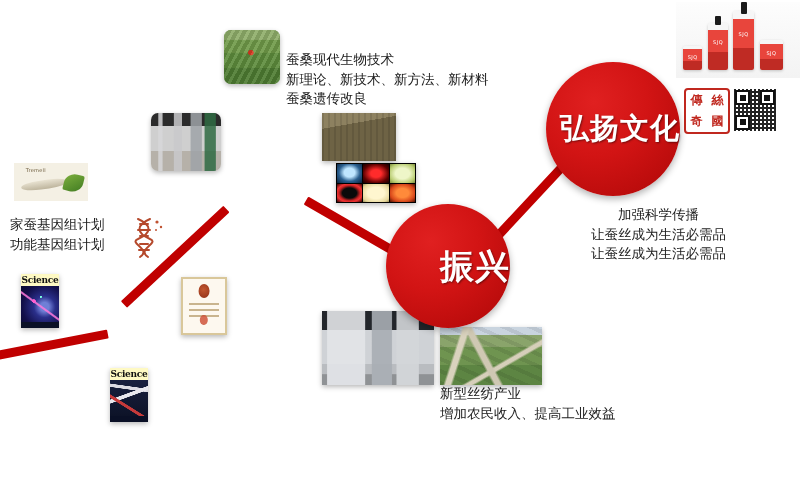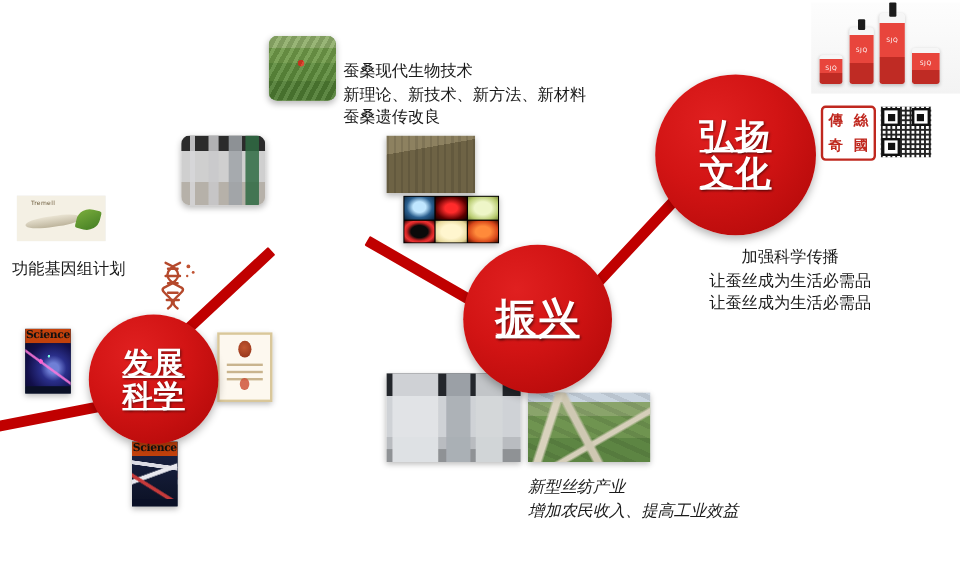--- a/index.html
+++ b/index.html
@@ -7,23 +7,23 @@
        font-family:"DejaVu Sans","Liberation Sans",sans-serif;}
   #stage{position:relative;width:804px;height:478px;background:#fff;overflow:hidden;}
 
   
   .link{position:absolute;background:#C00000;transform-origin:0 50%;border-radius:1px;}
 
   
   .node{position:absolute;border-radius:50%;
         background:radial-gradient(circle at 36% 30%, #e02020 0%, #d21414 42%, #bb0c0c 78%, #a80a0a 100%);
         box-shadow:0 3px 7px rgba(0,0,0,.30);
-        display:flex;flex-direction:column;align-items:center;justify-content:center;
+        display:flex;flex-direction:row;align-items:center;justify-content:flex-end;
         color:#fff;font-weight:bold;line-height:1.08;letter-spacing:1px;
-        text-shadow:1px 1px 2px rgba(0,0,0,.45);text-decoration:underline;}
+        text-shadow:1px 1px 2px rgba(0,0,0,.45);}
   .node span{display:block;white-space:nowrap;}
 
   
   .txt{position:absolute;color:#1a1a1a;font-size:13.5px;line-height:1.45;white-space:nowrap;}
   .txt div{white-space:nowrap;}
 
   
   .thumb{position:absolute;overflow:hidden;background:#eee;}
   .thumb.r{border-radius:7px;}
   .shadow{box-shadow:0 2px 5px rgba(0,0,0,.28);}
@@ -73,21 +73,21 @@
   .ph-worm .leaf{position:absolute;right:6%;top:30%;width:26%;height:48%;
      background:linear-gradient(140deg,#7fb13f,#3f7a21);border-radius:60% 10% 60% 10%;transform:rotate(14deg);}
   .ph-worm .lbl{position:absolute;left:16%;top:10%;font-size:5px;color:#6b5a3a;letter-spacing:.3px;}
 
   
   .dna{position:absolute;}
   .dna svg{display:block;}
 
   
   .cover{position:absolute;background:#0b1630;overflow:hidden;}
-  .cover .band{position:absolute;left:0;right:0;top:0;height:22%;background:#c2410c;}
+  .cover .band{position:absolute;left:0;right:0;top:0;height:22%;background:#fef9c3;}
   .cover .band b{display:block;text-align:center;font-family:"DejaVu Serif","Liberation Serif",serif;
      font-weight:700;color:#111;letter-spacing:-.3px;}
   .cover .foot{position:absolute;left:0;right:0;bottom:0;height:11%;background:#0a1026;}
   .cov1 .art{position:absolute;left:0;right:0;top:22%;bottom:11%;
      background:radial-gradient(circle at 62% 58%,#6f7fd6 0 14%,#2a2f8a 34%,#120f4a 70%,#0a0a2e 100%);}
   .cov1 .art:after{content:"";position:absolute;inset:0;
      background:
        radial-gradient(circle at 34% 42%,#ff5fd0 0 5%,transparent 6%),
        radial-gradient(circle at 52% 30%,#7affe0 0 3%,transparent 4%),
        linear-gradient(36deg,transparent 44%,rgba(255,120,220,.85) 46% 48%,transparent 50%);}
@@ -267,49 +267,46 @@
     <i>國</i>
   </div>
 
   <div class="qr" style="left:733px;top:88px;width:44px;height:44px;">
     <div class="grid"></div>
     <span class="fp" style="left:2px;top:2px;"></span>
     <span class="fp" style="right:2px;top:2px;"></span>
     <span class="fp" style="left:2px;bottom:2px;"></span>
   </div>
 
-  <div class="node" style="left:74px;top:262px;width:108px;height:108px;font-size:25px;">
-    <span>发展</span>
-    <span>科学</span>
-  </div>
 
 
   <div class="node" style="left:386px;top:204px;width:124px;height:124px;font-size:34px;">
     <span>振兴</span>
   </div>
 
   <div class="node" style="left:546px;top:62px;width:134px;height:134px;font-size:29px;">
     <span>弘扬</span>
     <span>文化</span>
   </div>
 
   <div class="txt" style="left:286px;top:50px;">
     <div>蚕桑现代生物技术</div>
     <div>新理论、新技术、新方法、新材料</div>
     <div>蚕桑遗传改良</div>
   </div>
 
   <div class="txt" style="left:10px;top:215px;">
+    <div>家蚕基因组计划</div>
     <div>功能基因组计划</div>
   </div>
 
   <div class="txt" style="left:591px;top:205px;text-align:center;">
     <div>加强科学传播</div>
     <div>让蚕丝成为生活必需品</div>
     <div>让蚕丝成为生活必需品</div>
   </div>
 
-  <div class="txt" style="left:440px;top:397px;font-style:italic;">
+  <div class="txt" style="left:440px;top:384px;">
     <div>新型丝纺产业</div>
     <div>增加农民收入、提高工业效益</div>
   </div>
 
 </div>
 
 </body></html>

